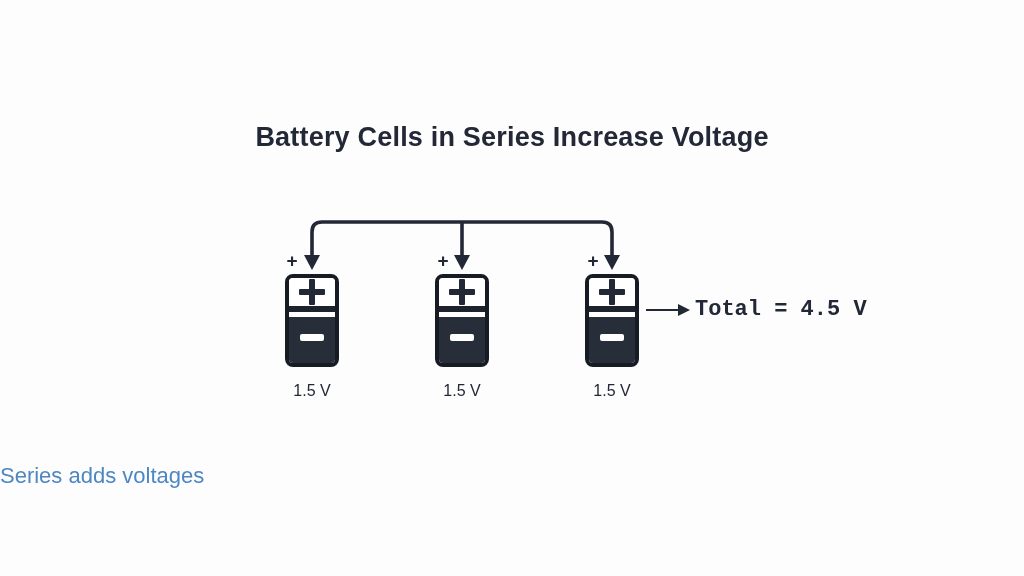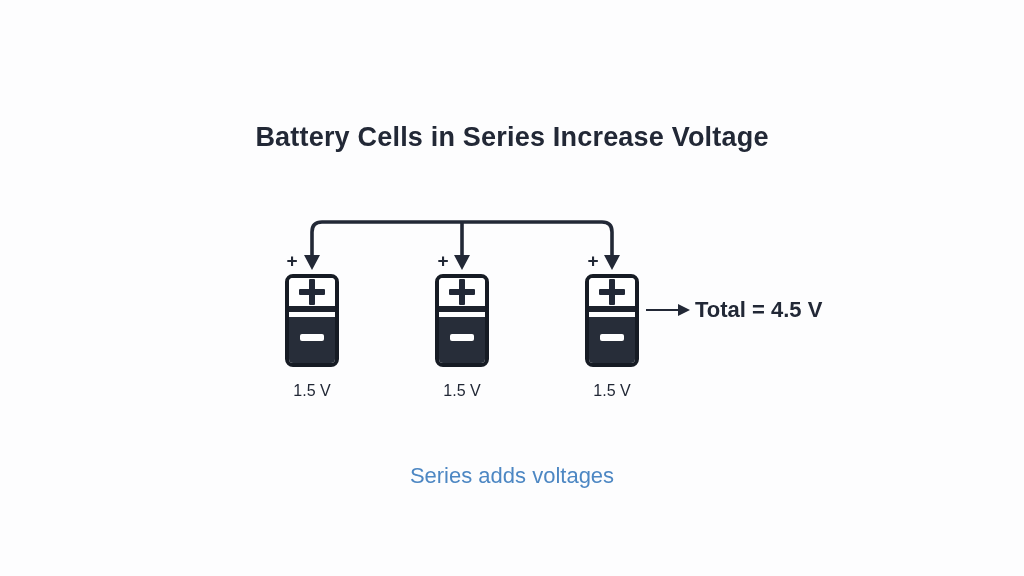--- a/index.html
+++ b/index.html
@@ -94,25 +94,26 @@
   .voltage-label.v1 { left:252px; }
   .voltage-label.v2 { left:402px; }
   .voltage-label.v3 { left:552px; }
   .total-label {
     position:absolute;
     left:695px; top:297px;
     font-size:22px;
     font-weight:700;
     color:#222836;
     white-space:nowrap;
+    font-family:Liberation Mono, monospace;
   }
   .caption {
     position:absolute;
     left:0; right:0; top:463px;
-    text-align:center;
+    text-align:left;
     font-size:22px;
     color:#4d87c3;
   }
 </style>
 </head>
 <body>
 
 <div class="canvas">
 
   <div class="title">Battery Cells in Series Increase Voltage</div>

